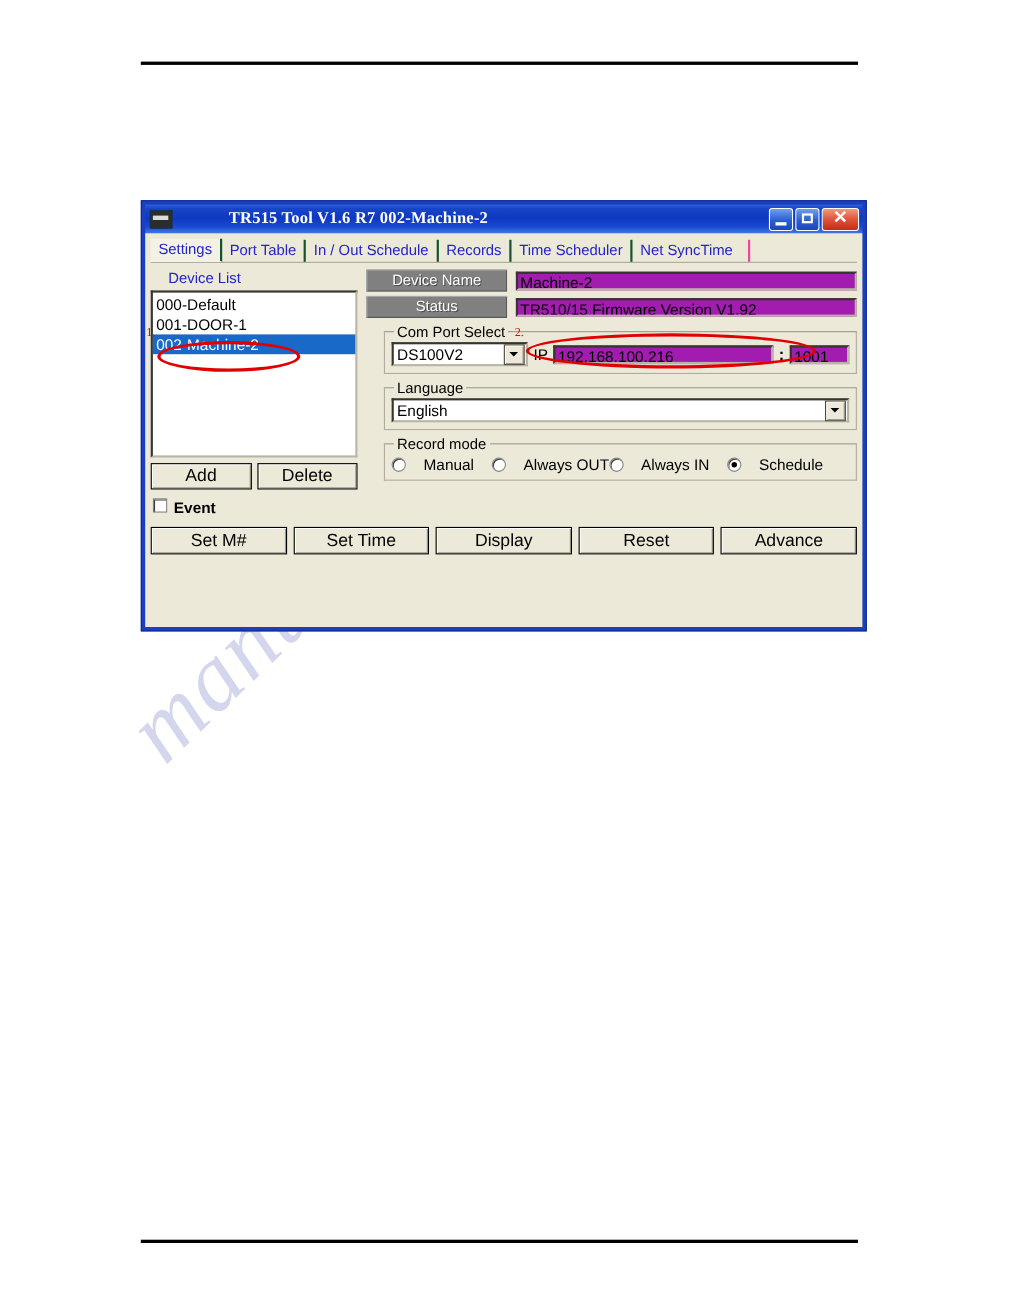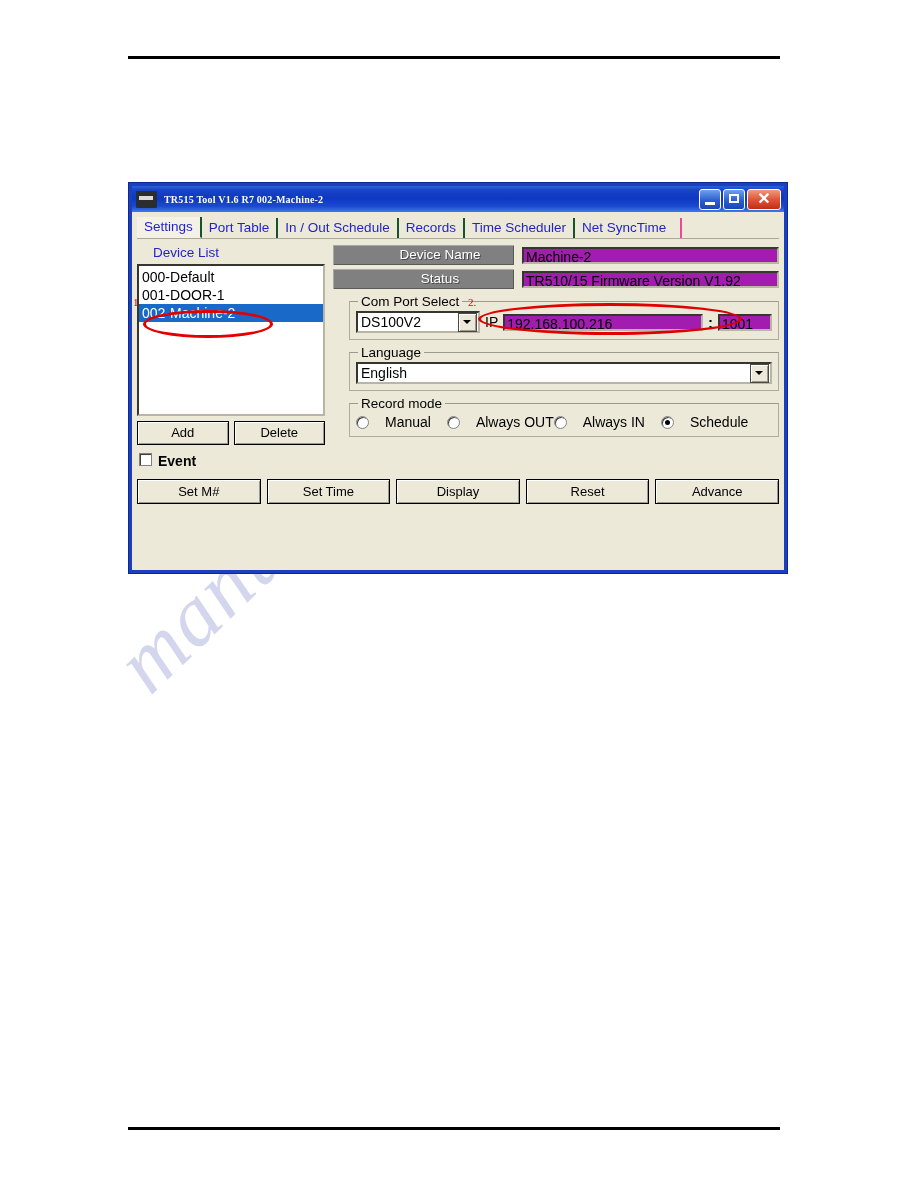--- a/index.html
+++ b/index.html
@@ -79,24 +79,25 @@
     content: "";
     position: absolute;
     left: 2px; top: 4px;
     width: 14px; height: 4px;
     background: #dcdcdc;
   }
   .title-text {
     color: #ffffff;
     font-family: "Liberation Serif", serif;
     font-weight: bold;
-    font-size: 10px;
+    font-size: 15px;
     white-space: nowrap;
     letter-spacing: .2px;
     flex: 1;
+    margin-left: 44px;
   }
   .win-buttons { display: flex; gap: 2px; padding-right: 1px; }
   .win-btn {
     width: 22px;
     height: 21px;
     border: 1px solid #ffffff;
     border-radius: 3px;
     box-sizing: border-box;
     position: relative;
     background: linear-gradient(to bottom, #6fa0ee, #2a5fd0 55%, #1c46b8);
@@ -192,21 +193,21 @@
   }
   .list-item.selected {
     background: #1869c8;
     color: #ffffff;
   }
 
   .btn {
     background: #ece9d8;
     border: 1px solid #000000;
     box-shadow: inset 1px 1px 0 #ffffff, inset -1px -1px 0 #9c9a8e;
-    font-size: 13px;
+    font-size: 16px;
     color: #000000;
     text-align: center;
     line-height: 22px;
     height: 24px;
     box-sizing: border-box;
     font-family: "Liberation Sans", sans-serif;
     white-space: nowrap;
   }
   .row-btns {
     display: flex;
@@ -235,31 +236,30 @@
   .checkbox-label { font-size: 14px; color: #000; }
 
   
   .field-row {
     display: flex;
     align-items: center;
     gap: 8px;
     margin-bottom: 4px;
   }
   .grey-label {
-    width: 148px;
+    width: 128px;
     flex: none;
     height: 20px;
     background: #808080;
     color: #ffffff;
     font-size: 13.5px;
     text-align: center;
     line-height: 20px;
     text-shadow: 1px 1px 0 #4a4a4a;
     box-shadow: inset 1px 1px 0 #a8a8a8, inset -1px -1px 0 #5a5a5a;
-    padding-left: 33px;
   }
   .textfield {
     flex: 1;
     height: 17px;
     background: #a21caf;
     border: 2px inset #b8b4a6;
     border-top-color: #8b8878;
     border-left-color: #8b8878;
     box-sizing: border-box;
     font-size: 14px;

